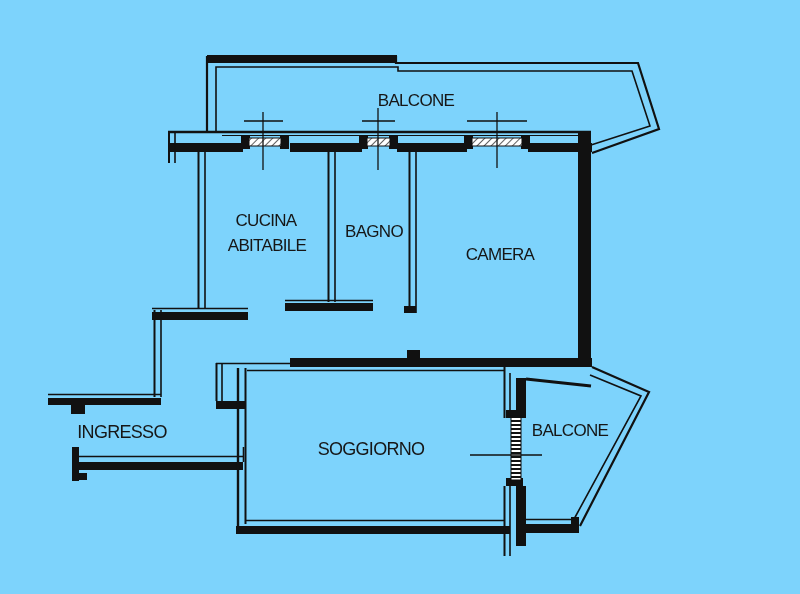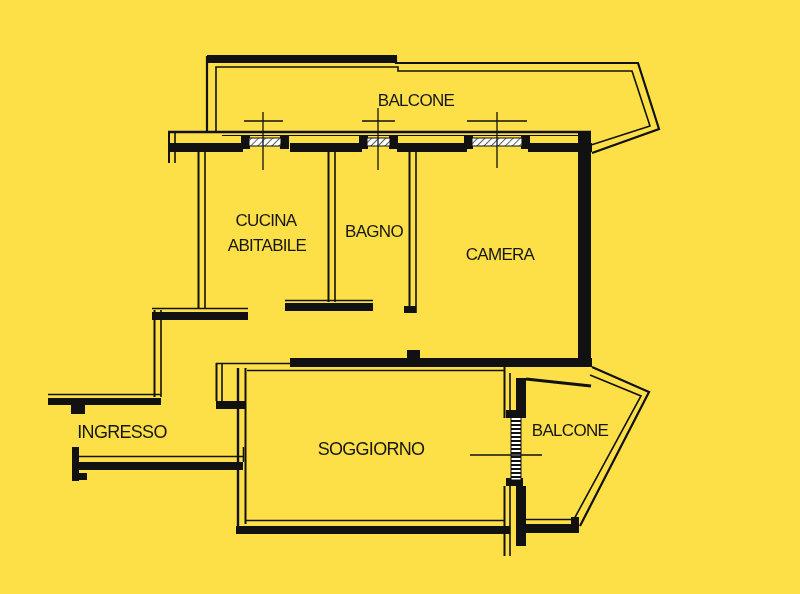--- a/index.html
+++ b/index.html
@@ -1,19 +1,19 @@
 <!DOCTYPE html>
 <html><head>
 <meta charset="utf-8">
 <style>
   html,body{margin:0;padding:0;background:#ffffff;}
   .plan-wrap{
     position:relative;
     width:800px;height:594px;
-    background:#fde047;
+    background:#7dd3fc;
     font-family:"Liberation Sans", sans-serif;
     overflow:hidden;
   }
   svg{display:block;}
   .wall{fill:#111111;stroke:none;}
   .ln{stroke:#111111;fill:none;}
   .room-label{
     fill:#161616;
     font-family:"Liberation Sans", sans-serif;
     font-size:17px;

